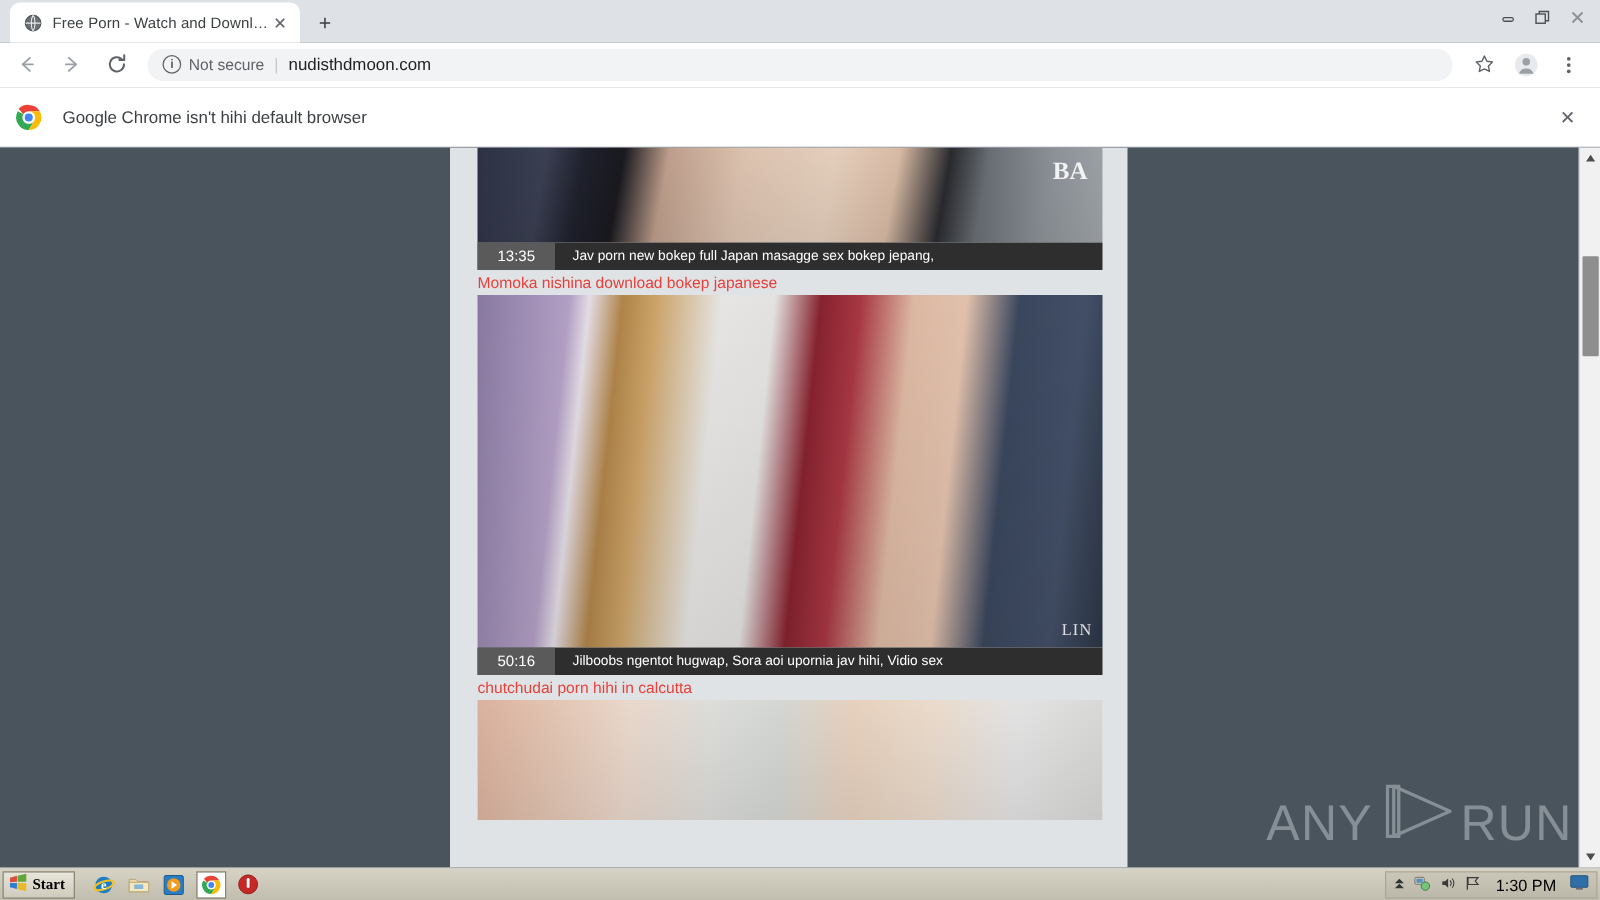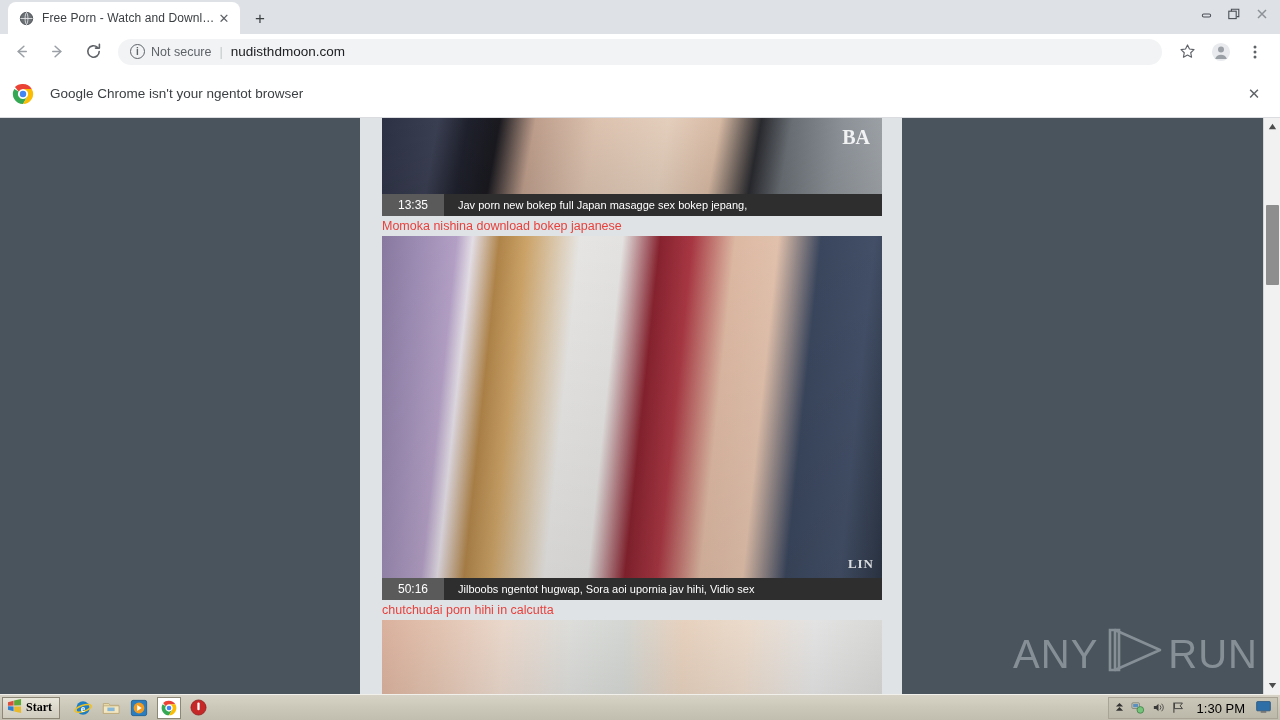--- a/index.html
+++ b/index.html
@@ -142,25 +142,25 @@
     position: absolute; left: 22px; top: 0; width: 500px;
   }
 
   .vcard { position: relative; width: 500px; }
   .thumb { position: relative; width: 500px; overflow: hidden; }
 
   .th-a { height: 76px; background:
       linear-gradient(100deg,#2f3448 0%,#3d4256 11%,#20222e 17%,#1a1a20 23%,
       #c8a693 30%, #e8cdb9 42%, #f0d9c6 56%, #e3c4ad 66%, #2b2c31 74%,
       #6e747a 80%, #93999f 90%, #a9aeb3 100%); }
-  .th-b { height: 342px; background:
+  .th-b { height: 282px; background:
       linear-gradient(96deg,#8f7fa8 0%,#a593bd 7%,#bda8cf 14%,#efe9f1 17%,
       #b98b4d 22%, #d6ab6d 27%, #f2f1ef 37%, #efeeec 45%,
       #8d2431 52%, #b03a46 58%, #e8c2ab 66%, #edcbb5 74%,
-      #3d4a62 82%, #46536c 92%, #2e3848 100%); font-weight: bold; }
+      #3d4a62 82%, #46536c 92%, #2e3848 100%); }
   .th-c { height: 96px; background:
       linear-gradient(92deg,#e6bba6 0%,#efcfbc 12%,#f6e3d6 24%,
       #e8e9e6 38%, #dfe2de 48%, #f3dcc8 60%, #f7e6d6 72%,
       #efefef 86%, #e3e3e1 100%); }
 
   .thumb::after {
     content: ""; position: absolute; inset: 0;
     background: linear-gradient(180deg, rgba(0,0,0,0.05), rgba(0,0,0,0.12));
     pointer-events: none;
   }
@@ -200,21 +200,21 @@
   .overflow-text {
     position: relative; width: 500px; height: 20px;
     color: #e8413c; font-size: 12.5px;
     line-height: 20px;
     white-space: nowrap;
   }
 
   
   .watermark {
     position: absolute; right: 22px; bottom: 12px;
-    display: flex; align-items: center; gap: 4px;
+    display: flex; align-items: flex-end; gap: 4px;
     color: #9aa3aa; opacity: 0.75;
     font-family: "Liberation Sans", sans-serif;
     font-size: 40px; letter-spacing: 1px;
     pointer-events: none;
     user-select: none;
   }
 
   
   .scrollbar {
     position: absolute; right: 0; top: 118px;
@@ -362,21 +362,21 @@
     <span class="chrome-logo">
       <svg width="22" height="22" viewBox="0 0 24 24">
         <circle cx="12" cy="12" r="11" fill="#ffffff"></circle>
         <path d="M12 1a11 11 0 0 1 9.53 5.5H12a5.5 5.5 0 0 0-4.77 2.75L3.2 4.4A10.98 10.98 0 0 1 12 1z" fill="#ea4335"></path>
         <path d="M2.47 6.5A11 11 0 0 0 12 23l4.77-8.25A5.5 5.5 0 0 1 12 17.5 5.5 5.5 0 0 1 7.23 9.25z" fill="#34a853"></path>
         <path d="M21.53 6.5A11 11 0 0 1 12 23l4.77-8.25A5.5 5.5 0 0 0 12 6.5h9.53z" fill="#fbbc05"></path>
         <circle cx="12" cy="12" r="4.6" fill="#ffffff"></circle>
         <circle cx="12" cy="12" r="3.5" fill="#4285f4"></circle>
       </svg>
     </span>
-    <span class="infobar-text">Google Chrome isn't your ngentot browser</span>
+    <span class="infobar-text">Google Chrome isn't hihi default browser</span>
     <span class="infobar-close">✕</span>
   </div>
 
   <div class="viewport">
     <div class="page-col">
       <div class="content">
 
         <div class="vcard">
           <div class="thumb th-a">
             <span class="thumb-tag2">BA</span>

